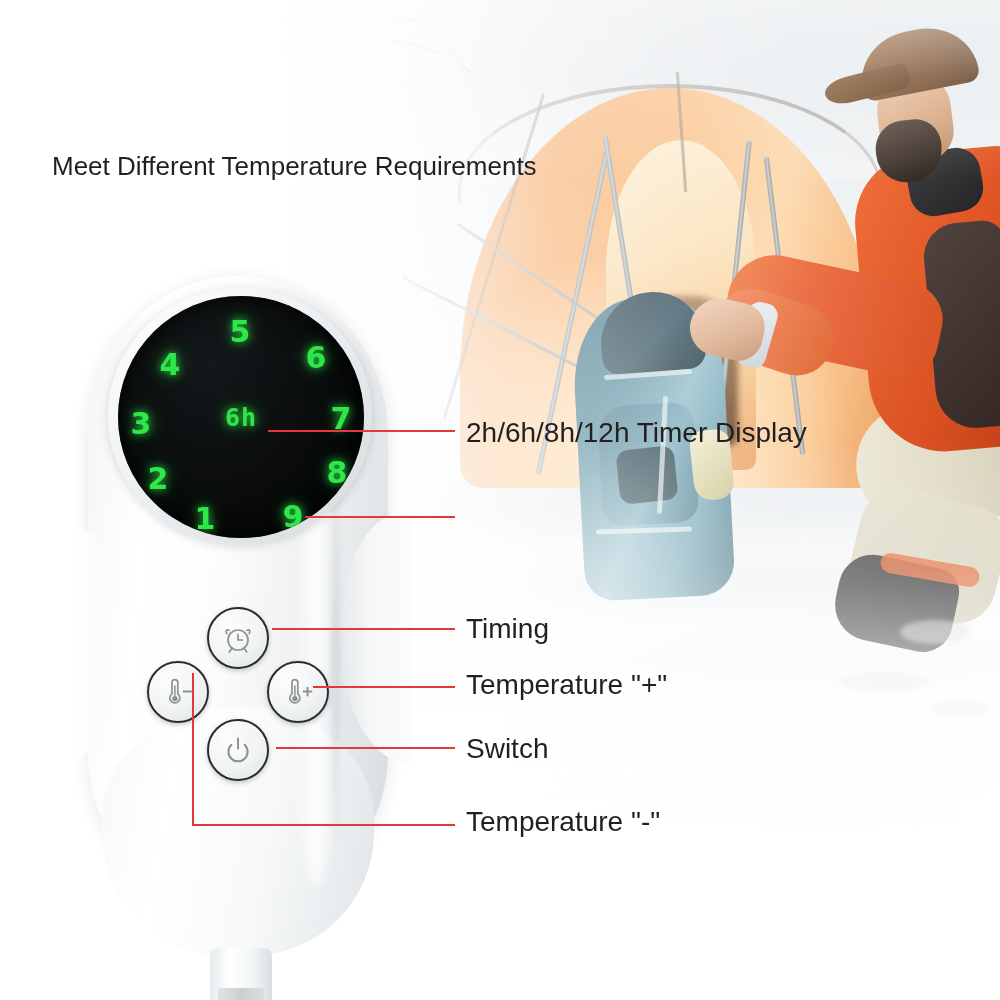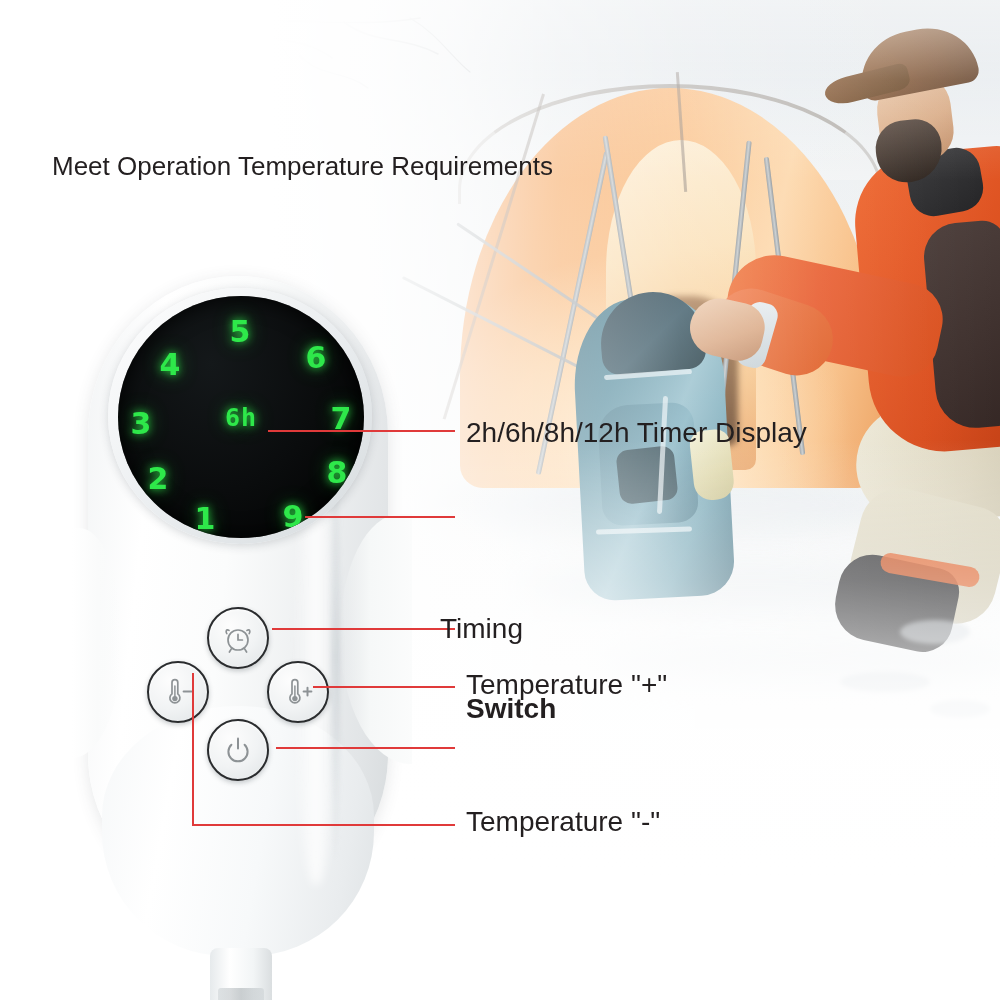--- a/index.html
+++ b/index.html
@@ -440,21 +440,21 @@
     <div class="tuft t1"></div>
     <div class="tuft t2"></div>
     <div class="tuft t3"></div>
 
     <div class="fade-top"></div>
     <div class="fade-left"></div>
     <div class="fade-bottom"></div>
   </div>
 
   <div class="subline">
-    <div>Meet Operation Temperature Requirements</div>
+    <div>Meet Different Temperature Requirements</div>
   </div>
 
   <div class="remote">
     <div class="remote-body"></div>
     <div class="waist-l"></div>
     <div class="waist-r"></div>
     <div class="bottom-cap"></div>
     <div class="body-edge"></div>
     <div class="body-sheen"></div>
     <div class="cable"></div>
@@ -525,18 +525,18 @@
       <path d="M268 431 L455 431"></path>
       <path d="M305 517 L455 517"></path>
       <path d="M272 629 L455 629"></path>
       <path d="M313 687 L455 687"></path>
       <path d="M276 748 L455 748"></path>
       <path d="M193 673 L193 825 L455 825"></path>
     </g>
   </svg>
 
   <div class="label" style="left:466px; top:417px;">2h/6h/8h/12h Timer Display</div>
-  <div class="label" style="left:440px; top:613px;">Timing</div>
+  <div class="label" style="left:466px; top:613px;">Timing</div>
   <div class="label" style="left:466px; top:669px;">Temperature "+"</div>
-  <div class="label" style="left:466px; top:693px;font-weight:bold;">Switch</div>
+  <div class="label" style="left:466px; top:733px;">Switch</div>
   <div class="label" style="left:466px; top:806px;">Temperature "-"</div>
 
 </div>
 
 </body></html>

